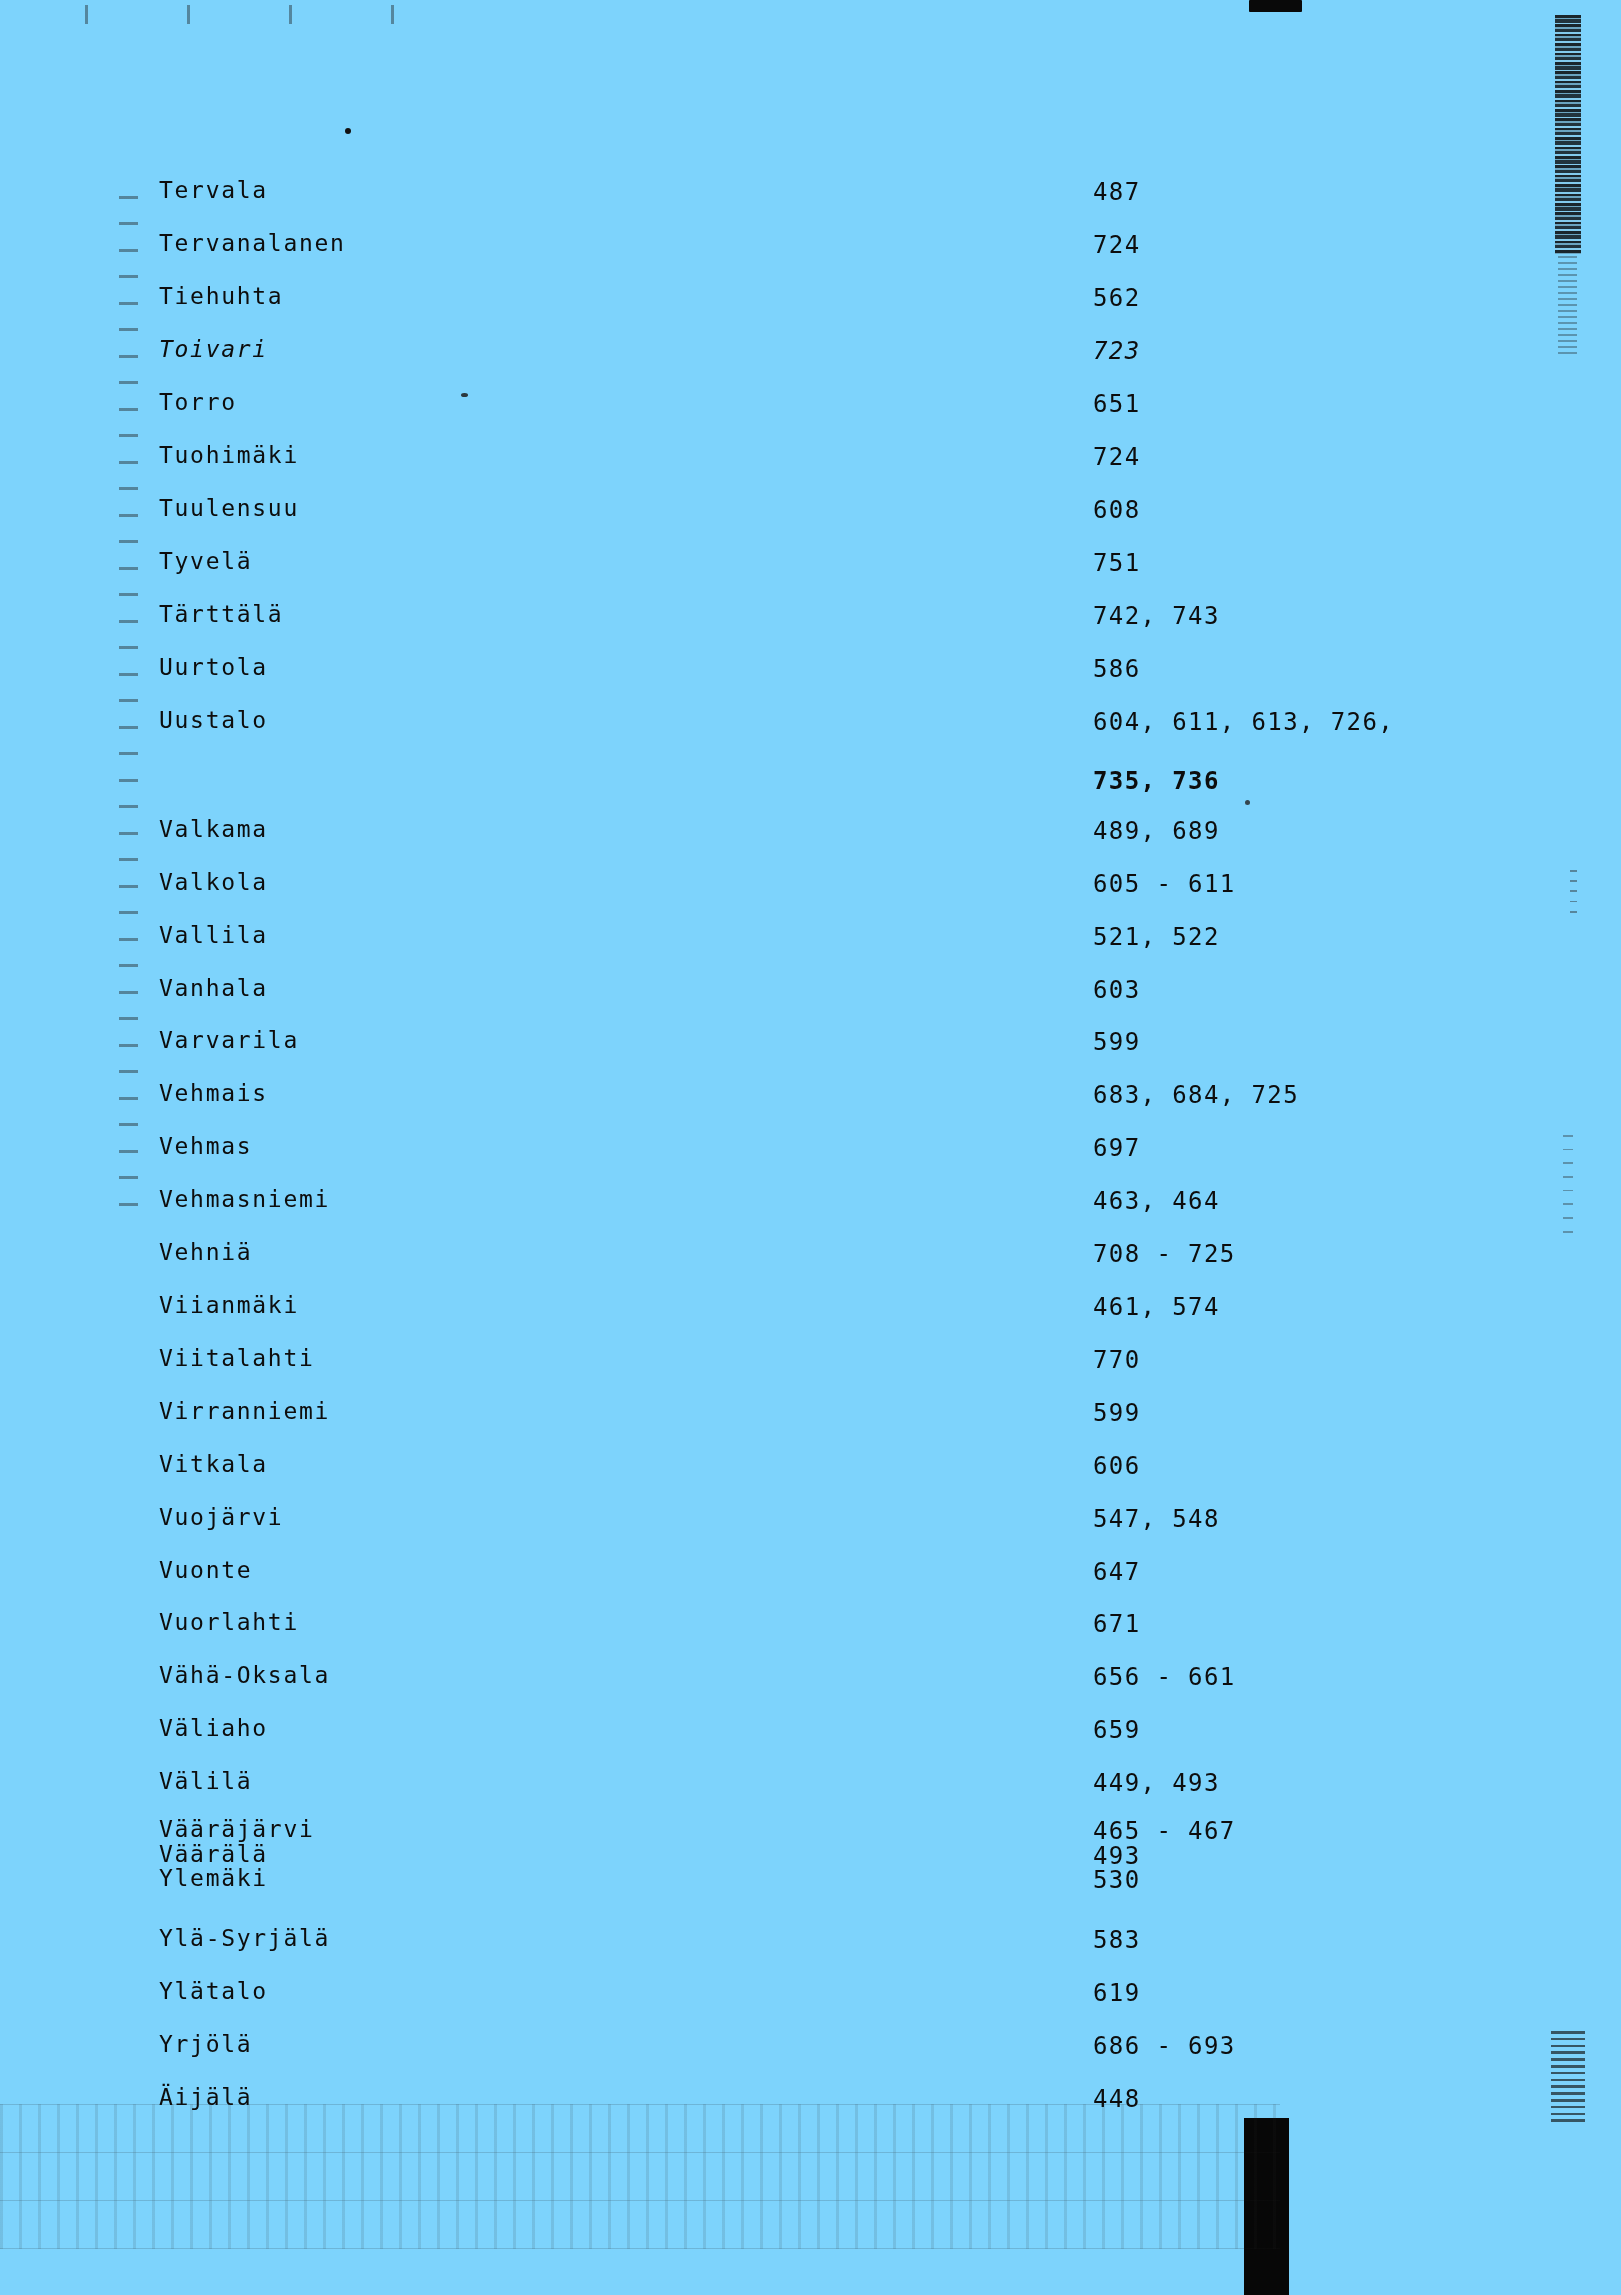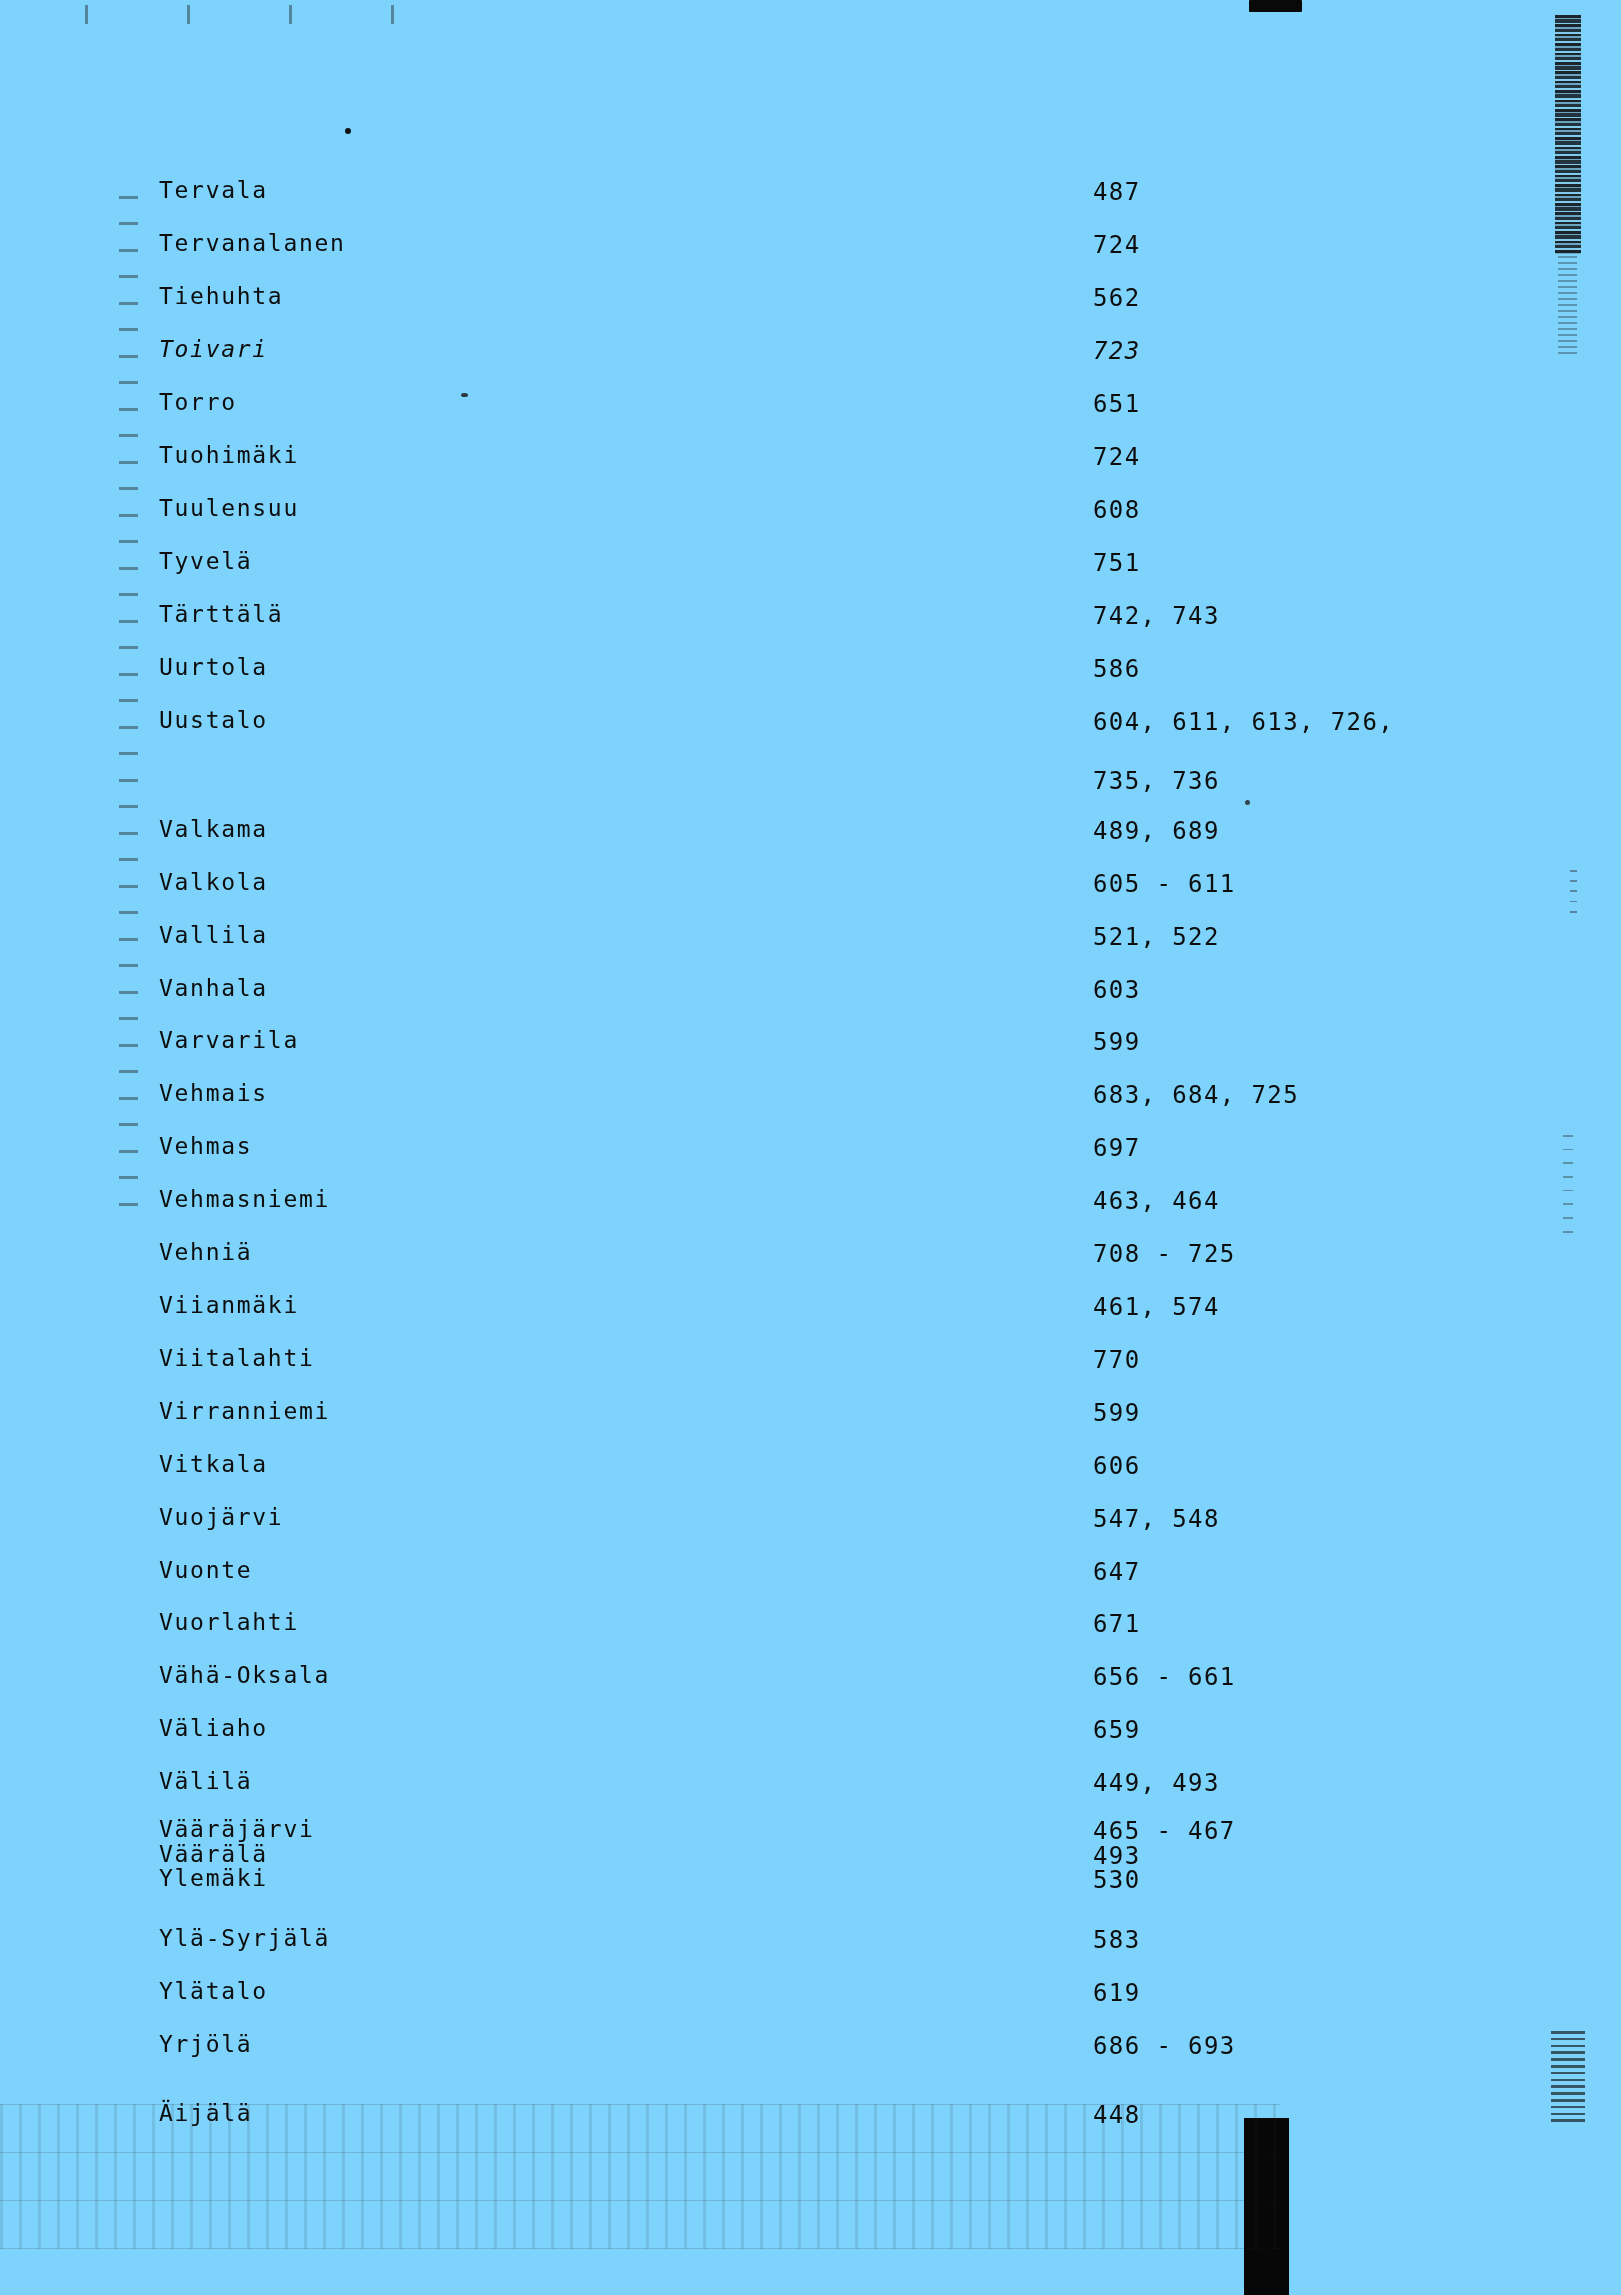--- a/index.html
+++ b/index.html
@@ -44,21 +44,21 @@
     left: 159px;
     top: 0;
   }
   .entry-pages {
     left: 1093px;
     top: 1.7px;
     font-size: 24px;
     letter-spacing: 1.4px;
   }
   
-  .cont .entry-pages { left: 1093px; }
+  .cont .entry-pages { left: 1093px; font-weight: bold; }
 
   
   .squeeze .entry-name,
   .squeeze .entry-pages { line-height: 22px; }
 
   
   .artifact { position: absolute; pointer-events: none; }
 
   #mark-top-bar {
     left: 1249px; top: 0px;
@@ -335,21 +335,21 @@
         <span class="entry-pages">583</span>
       </div>
       <div class="index-row" style="top: 1978px;">
         <span class="entry-name">Ylätalo</span>
         <span class="entry-pages">619</span>
       </div>
       <div class="index-row" style="top: 2031px;">
         <span class="entry-name">Yrjölä</span>
         <span class="entry-pages">686 - 693</span>
       </div>
-      <div class="index-row" style="top: 2084px; margin-top: 16px;">
+      <div class="index-row" style="top: 2084px;">
         <span class="entry-name">Äijälä</span>
         <span class="entry-pages">448</span>
       </div>
     </div>
 
   <div class="artifact" id="mark-top-bar"></div>
   <div class="artifact" id="mark-bottom-bar"></div>
   <div class="artifact" id="mark-right-streak"></div>
   <div class="artifact" id="mark-right-streak-lower"></div>
   <div class="artifact" id="mark-right-speck-mid"></div>

